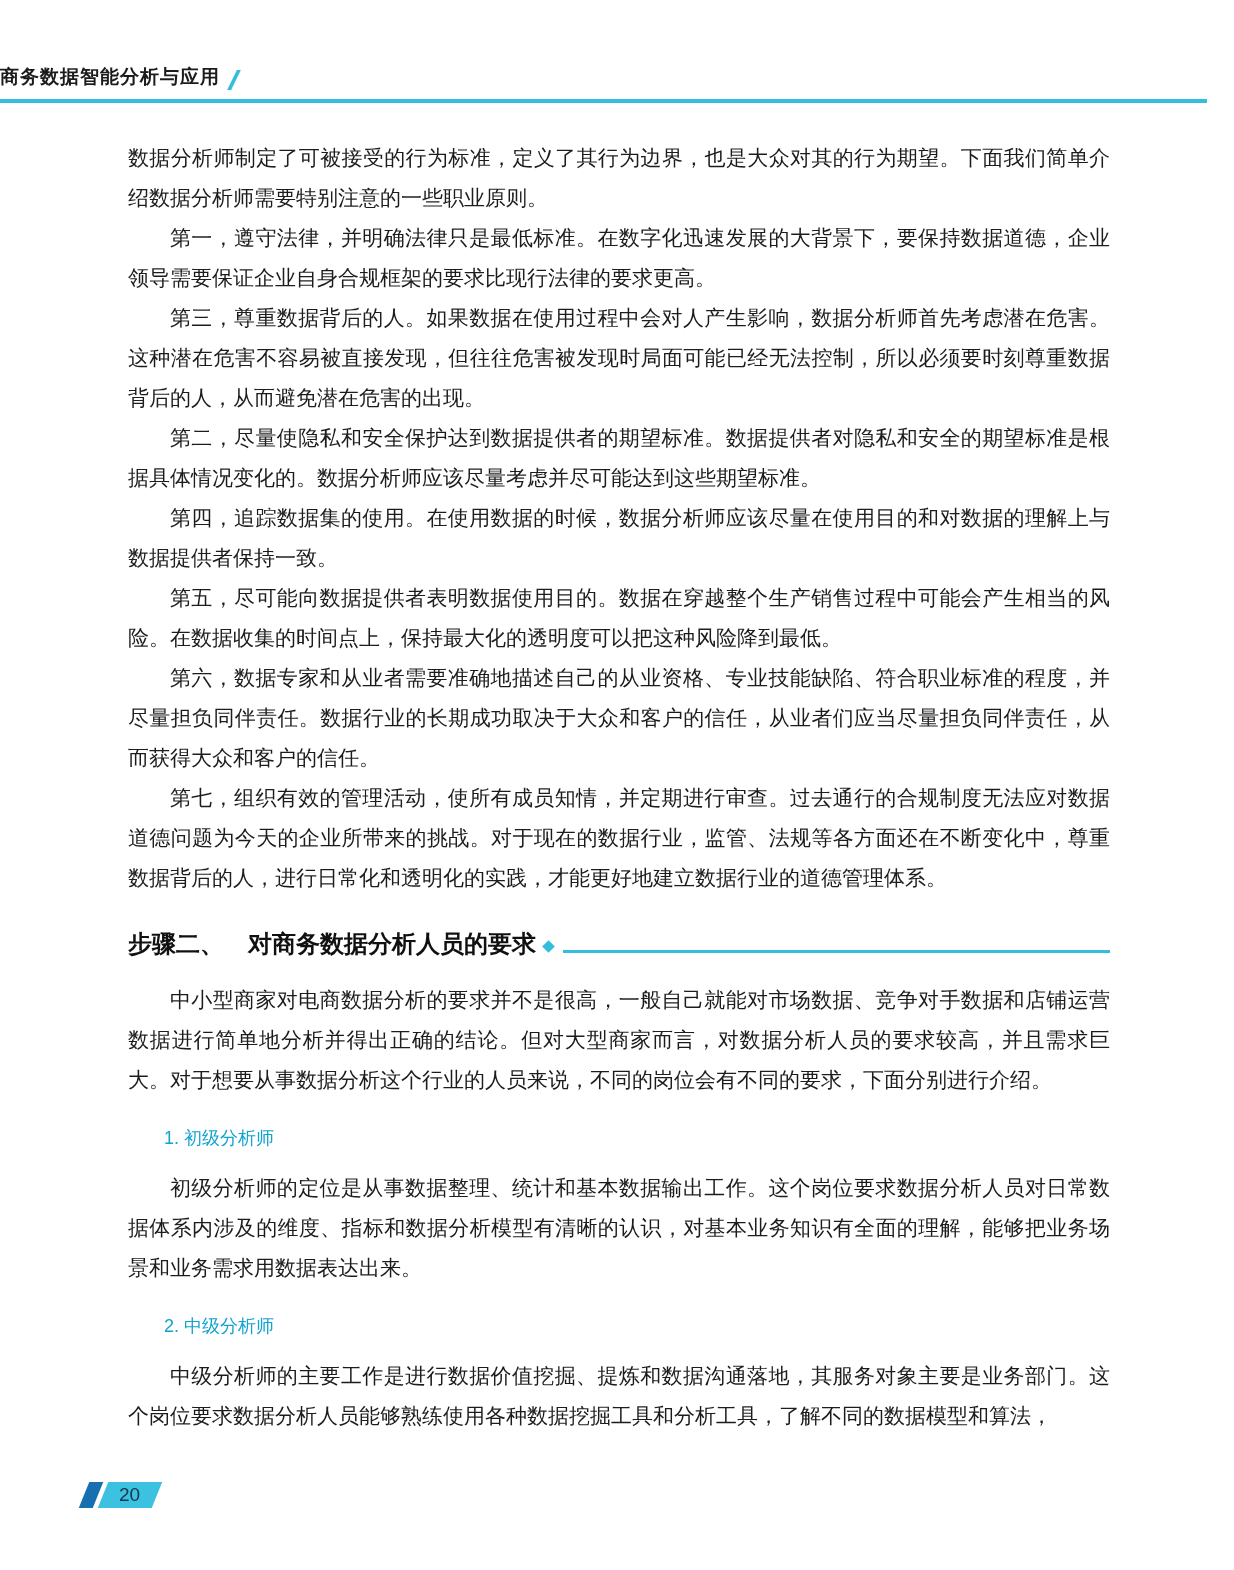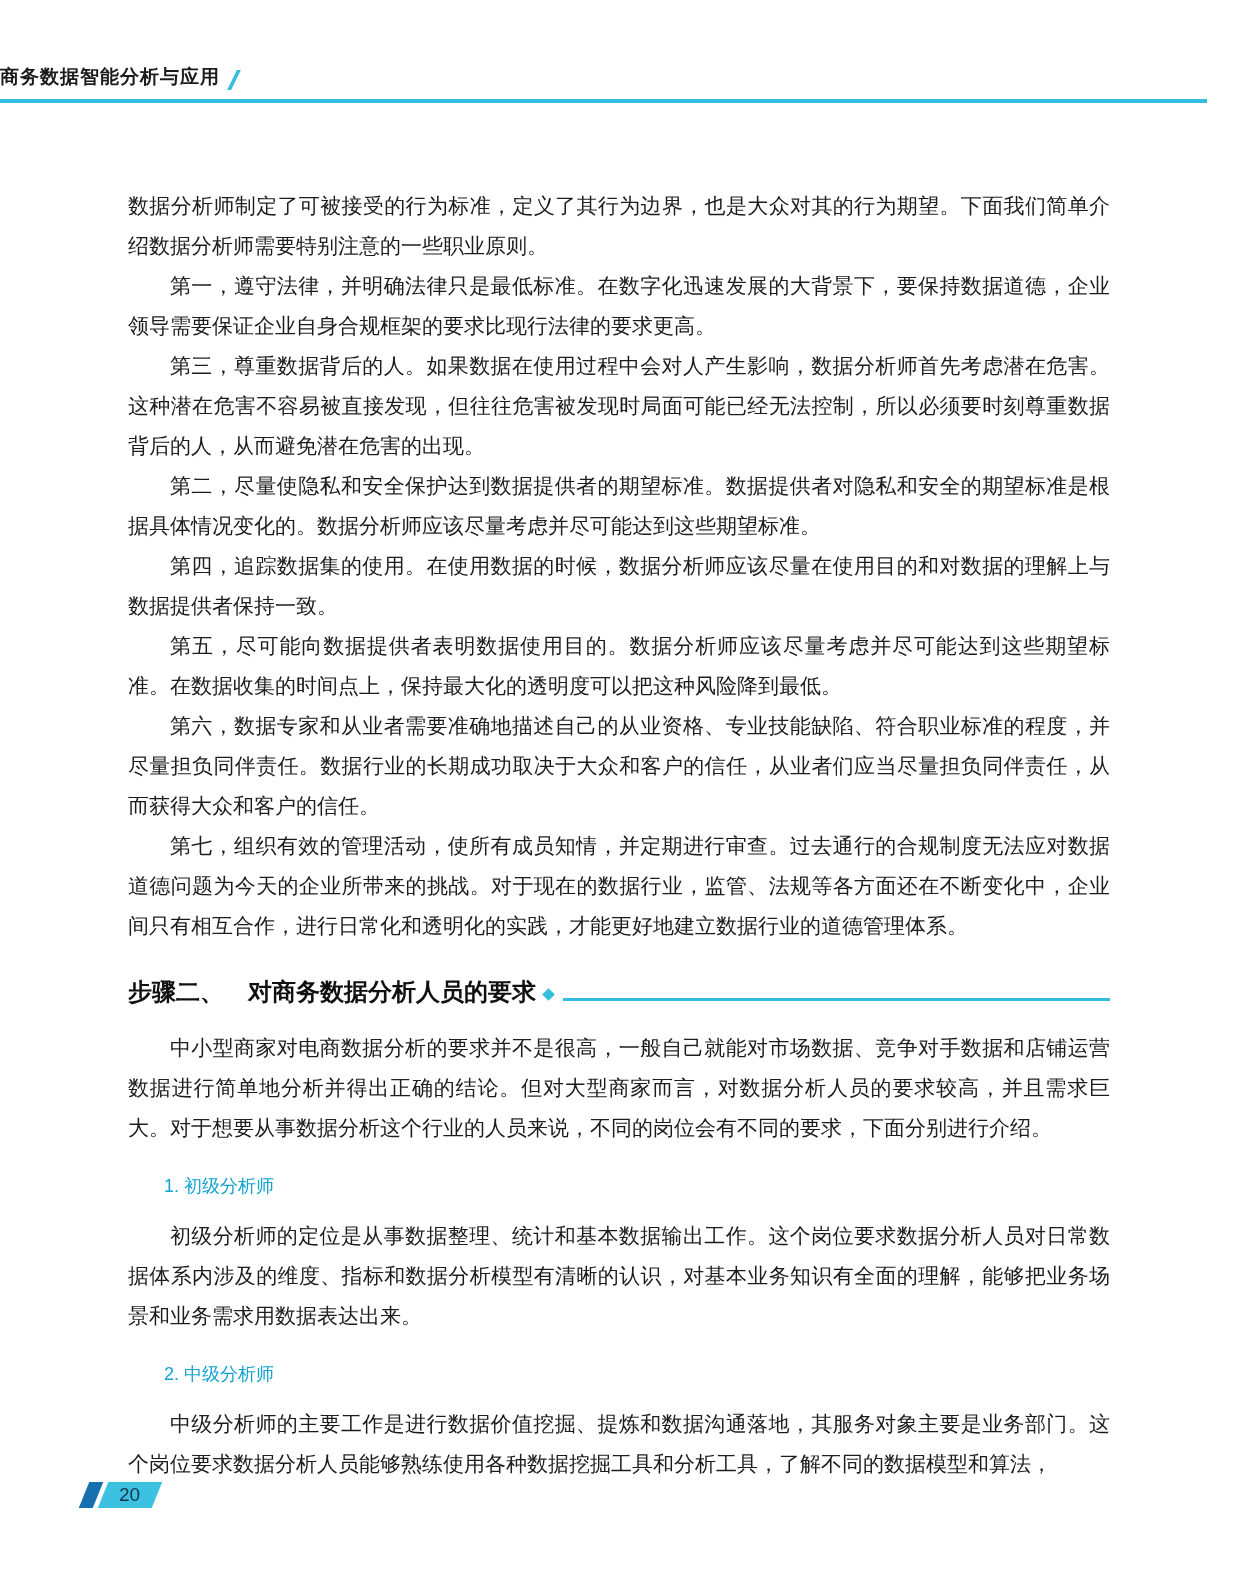--- a/index.html
+++ b/index.html
@@ -40,21 +40,20 @@
 
   
   .content {
     position: absolute;
     top: 138px;
     left: 128px;
     width: 982px;
     font-size: 21px;
     line-height: 40px;
     text-align: justify;
-    margin-top: 48px;
   }
   .para { text-align: justify; }
   .para.indent { text-indent: 2em; }
 
   
   .section-heading {
     display: flex;
     align-items: flex-end;
     margin: 26px 0 20px 0;
     height: 36px;
@@ -136,23 +135,23 @@
     <div class="header-rule"></div>
   </header>
 
   <main class="content">
 
     <p class="para">数据分析师制定了可被接受的行为标准，定义了其行为边界，也是大众对其的行为期望。下面我们简单介绍数据分析师需要特别注意的一些职业原则。</p>
     <p class="para indent">第一，遵守法律，并明确法律只是最低标准。在数字化迅速发展的大背景下，要保持数据道德，企业领导需要保证企业自身合规框架的要求比现行法律的要求更高。</p>
     <p class="para indent">第三，尊重数据背后的人。如果数据在使用过程中会对人产生影响，数据分析师首先考虑潜在危害。这种潜在危害不容易被直接发现，但往往危害被发现时局面可能已经无法控制，所以必须要时刻尊重数据背后的人，从而避免潜在危害的出现。</p>
     <p class="para indent">第二，尽量使隐私和安全保护达到数据提供者的期望标准。数据提供者对隐私和安全的期望标准是根据具体情况变化的。数据分析师应该尽量考虑并尽可能达到这些期望标准。</p>
     <p class="para indent">第四，追踪数据集的使用。在使用数据的时候，数据分析师应该尽量在使用目的和对数据的理解上与数据提供者保持一致。</p>
-    <p class="para indent">第五，尽可能向数据提供者表明数据使用目的。数据分析师应该尽量考虑并尽可能达到这些期望标准。在数据收集的时间点上，保持最大化的透明度可以把这种风险降到最低。</p>
+    <p class="para indent">第五，尽可能向数据提供者表明数据使用目的。数据在穿越整个生产销售过程中可能会产生相当的风险。在数据收集的时间点上，保持最大化的透明度可以把这种风险降到最低。</p>
     <p class="para indent">第六，数据专家和从业者需要准确地描述自己的从业资格、专业技能缺陷、符合职业标准的程度，并尽量担负同伴责任。数据行业的长期成功取决于大众和客户的信任，从业者们应当尽量担负同伴责任，从而获得大众和客户的信任。</p>
-    <p class="para indent">第七，组织有效的管理活动，使所有成员知情，并定期进行审查。过去通行的合规制度无法应对数据道德问题为今天的企业所带来的挑战。对于现在的数据行业，监管、法规等各方面还在不断变化中，企业间只有相互合作，进行日常化和透明化的实践，才能更好地建立数据行业的道德管理体系。</p>
+    <p class="para indent">第七，组织有效的管理活动，使所有成员知情，并定期进行审查。过去通行的合规制度无法应对数据道德问题为今天的企业所带来的挑战。对于现在的数据行业，监管、法规等各方面还在不断变化中，尊重数据背后的人，进行日常化和透明化的实践，才能更好地建立数据行业的道德管理体系。</p>
 
     <div class="section-heading">
       <h2 class="section-title">步骤二、　对商务数据分析人员的要求</h2>
       <span class="section-marker"></span>
       <span class="section-rule"></span>
     </div>
 
     <p class="para indent">中小型商家对电商数据分析的要求并不是很高，一般自己就能对市场数据、竞争对手数据和店铺运营数据进行简单地分析并得出正确的结论。但对大型商家而言，对数据分析人员的要求较高，并且需求巨大。对于想要从事数据分析这个行业的人员来说，不同的岗位会有不同的要求，下面分别进行介绍。</p>
 
     <h3 class="subheading">1. 初级分析师</h3>

